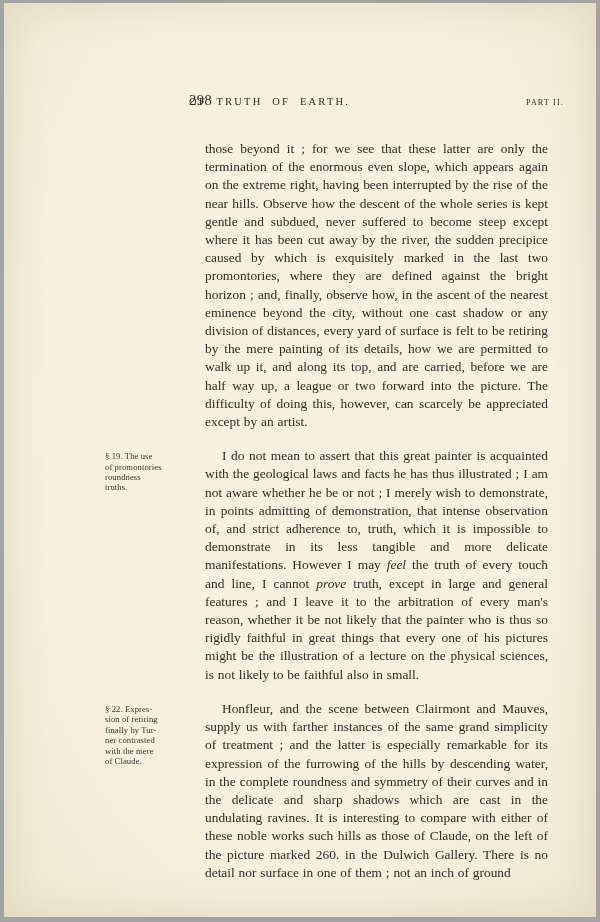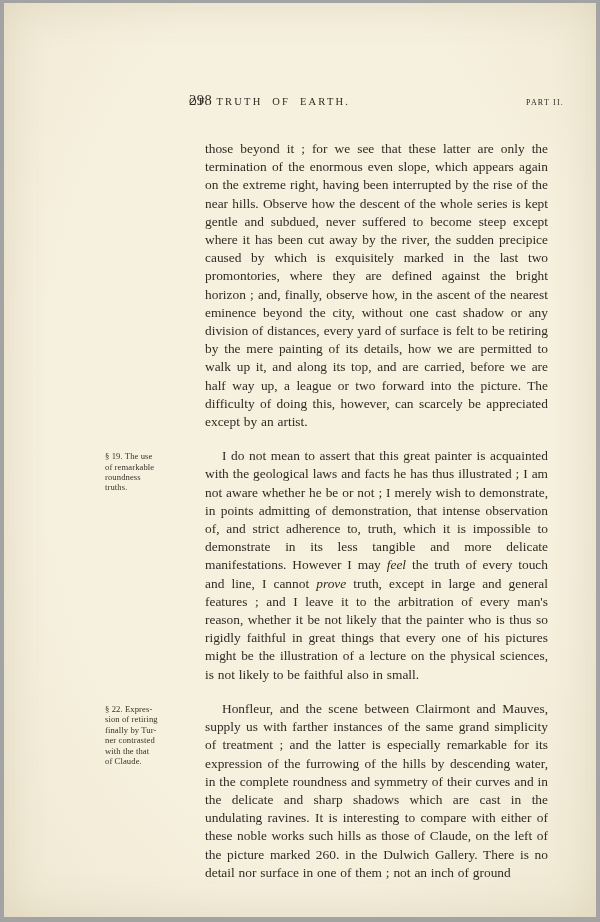--- a/index.html
+++ b/index.html
@@ -69,28 +69,28 @@
     <div class="header">
       <span class="page-num">298</span>
       <span class="running-title">OF TRUTH OF EARTH.</span>
       <span class="part-label">PART II.</span>
     </div>
 
     <div class="text-block">
         <p class="para"><span>those beyond it ; for we see that these latter are only the termination of the enormous even slope, which appears again on the extreme right, having been interrupted by the rise of the near hills.  Observe how the descent of the whole series is kept gentle and subdued, never suffered to become steep except where it has been cut away by the river, the sudden precipice caused by which is exquisitely marked in the last two promontories, where they are defined against the bright horizon ; and, finally, observe how, in the ascent of the nearest eminence beyond the city, without one cast shadow or any division of distances, every yard of surface is felt to be retiring by the mere painting of its details, how we are permitted to walk up it, and along its top, and are carried, before we are half way up, a league or two forward into the picture.  The difficulty of doing this, however, can scarcely be appreciated except by an artist.</span></p>
         <p class="para indent"><span class="margin-note">
             <span class="mn-line">§ 19. The use</span>
-            <span class="mn-line">of remarkable</span>
+            <span class="mn-line">of promontories</span>
             <span class="mn-line">roundness</span>
             <span class="mn-line">truths.</span>
           </span><span>I do not mean to assert that this great painter is acquainted with the geological laws and facts he has thus illustrated ; I am not aware whether he be or not ; I merely wish to demonstrate, in points admitting of demonstration, that intense observation of, and strict adherence to, truth, which it is impossible to demonstrate in its less tangible and more delicate manifestations.  However I may </span><em>feel</em><span> the truth of every touch and line, I cannot </span><em>prove</em><span> truth, except in large and general features ; and I leave it to the arbitration of every man's reason, whether it be not likely that the painter who is thus so rigidly faithful in great things that every one of his pictures might be the illustration of a lecture on the physical sciences, is not likely to be faithful also in small.</span></p>
         <p class="para indent"><span class="margin-note">
             <span class="mn-line">§ 22. Expres-</span>
             <span class="mn-line">sion of retiring</span>
             <span class="mn-line">finally by Tur-</span>
             <span class="mn-line">ner contrasted</span>
-            <span class="mn-line">with the that</span>
+            <span class="mn-line">with the mere</span>
             <span class="mn-line">of Claude.</span>
           </span><span>Honfleur, and the scene between Clairmont and Mauves, supply us with farther instances of the same grand simplicity of treatment ; and the latter is especially remarkable for its expression of the furrowing of the hills by descending water, in the complete roundness and symmetry of their curves and in the delicate and sharp shadows which are cast in the undulating ravines.  It is interesting to compare with either of these noble works such hills as those of Claude, on the left of the picture marked 260. in the Dulwich Gallery.  There is no detail nor surface in one of them ; not an inch of ground</span></p>
       </div>
 
   </div>
 </div>
 
 </body></html>

